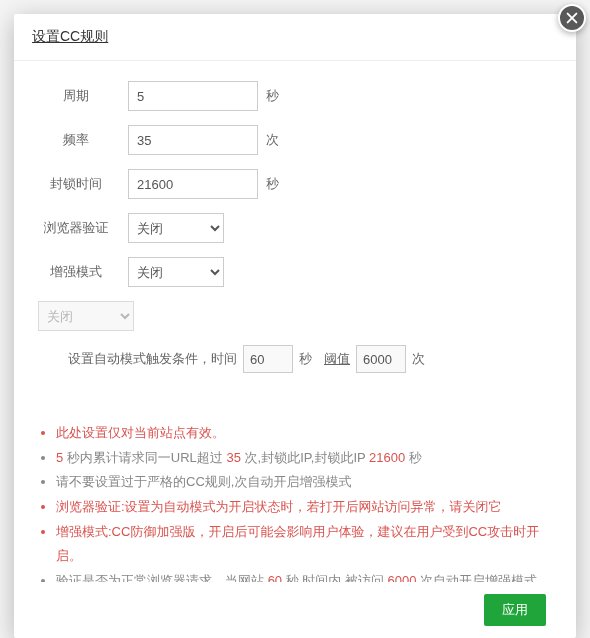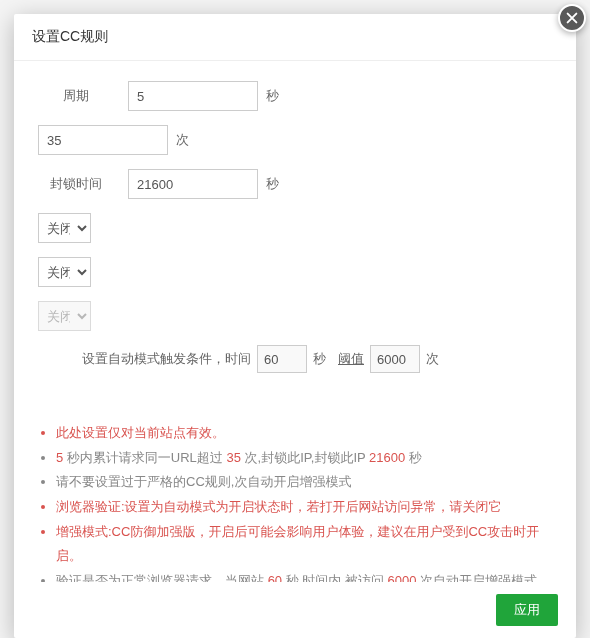--- a/index.html
+++ b/index.html
@@ -44,20 +44,21 @@
       align-items: center;
       justify-content: center;
       box-shadow: 0 2px 6px rgba(0,0,0,0.3);
     }
     .close-btn svg { width: 14px; height: 14px; }
     .modal-header {
       padding: 14px 18px;
       border-bottom: 1px solid #eee;
       font-size: 14px;
       color: #333;
+      text-decoration: underline;
     }
     .modal-body {
       padding: 20px 24px 20px 24px;
       flex: 1;
       overflow: auto;
     }
     .form-row {
       display: flex;
       align-items: center;
       margin-bottom: 14px;
@@ -72,44 +73,43 @@
     .form-input {
       width: 130px;
       height: 30px;
       border: 1px solid #ccc;
       padding: 0 8px;
       font-size: 13px;
       color: #555;
       outline: none;
     }
     .form-select {
-      width: 53px;
+      width: 96px;
       height: 30px;
       border: 1px solid #ccc;
       padding: 0 4px;
       font-size: 13px;
       color: #555;
       background: #fff;
       outline: none;
-      text-align: center;
     }
     .form-select.disabled {
       background: #f5f5f5;
       color: #999;
     }
     .form-unit {
       margin-left: 8px;
       color: #666;
       font-size: 13px;
     }
     .auto-condition {
       display: flex;
       align-items: center;
       margin-bottom: 20px;
-      margin-left: 44px;
+      margin-left: 30px;
       color: #666;
       font-size: 13px;
     }
     .auto-condition input {
       width: 50px;
       height: 28px;
       border: 1px solid #ccc;
       padding: 0 6px;
       margin: 0 6px;
       text-align: left;
@@ -122,21 +122,21 @@
       list-style: disc;
       padding-left: 18px;
       font-size: 13px;
       line-height: 1.9;
       margin-top: 48px;
     }
     .note-list li { color: #888; }
     .note-list li.red { color: #d9534f; }
     .note-list .red-num { color: #d9534f; }
     .modal-footer {
-      padding: 12px 18px;
+      padding: 12px 30px;
       text-align: right;
     }
     .apply-btn {
       background: #20a53a;
       color: #fff;
       border: none;
       padding: 7px 18px;
       font-size: 13px;
       cursor: pointer;
       border-radius: 2px;
@@ -158,37 +158,40 @@
 
   <div class="modal-body">
 
     <div class="form-row">
       <div class="form-label">周期</div>
       <input class="form-input" value="5" style="">
       <span class="form-unit">秒</span>
     </div>
 
     <div class="form-row">
+      <div class="form-label">频率</div>
       <input class="form-input" value="35" style="">
       <span class="form-unit">次</span>
     </div>
 
     <div class="form-row">
       <div class="form-label">封锁时间</div>
       <input class="form-input" value="21600" style="">
       <span class="form-unit">秒</span>
     </div>
 
     <div class="form-row">
+      <div class="form-label">浏览器验证</div>
       <select class="form-select">
         <option>关闭</option>
       </select>
     </div>
 
     <div class="form-row">
+      <div class="form-label">增强模式</div>
       <select class="form-select">
         <option>关闭</option>
       </select>
     </div>
 
     <div class="form-row">
       <select class="form-select disabled" disabled="">
         <option>关闭</option>
       </select>
     </div>

